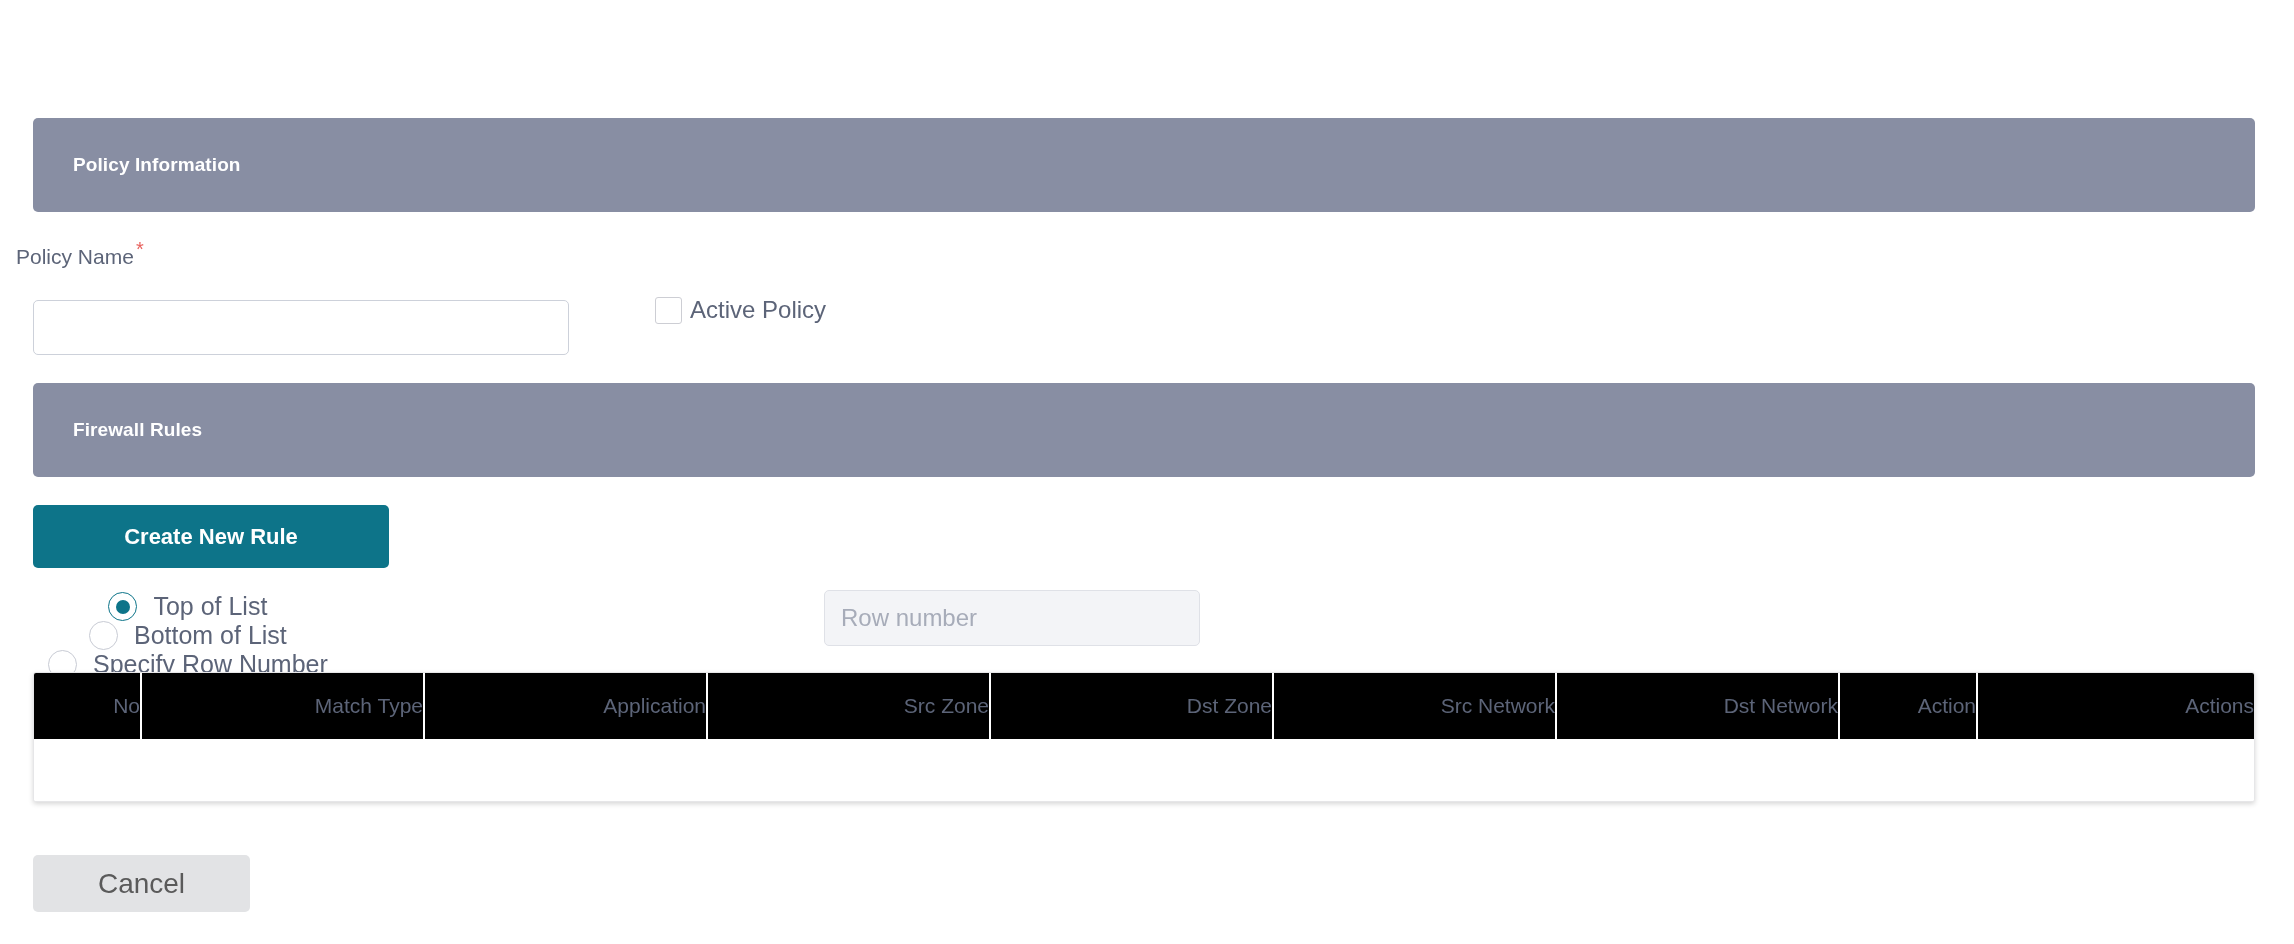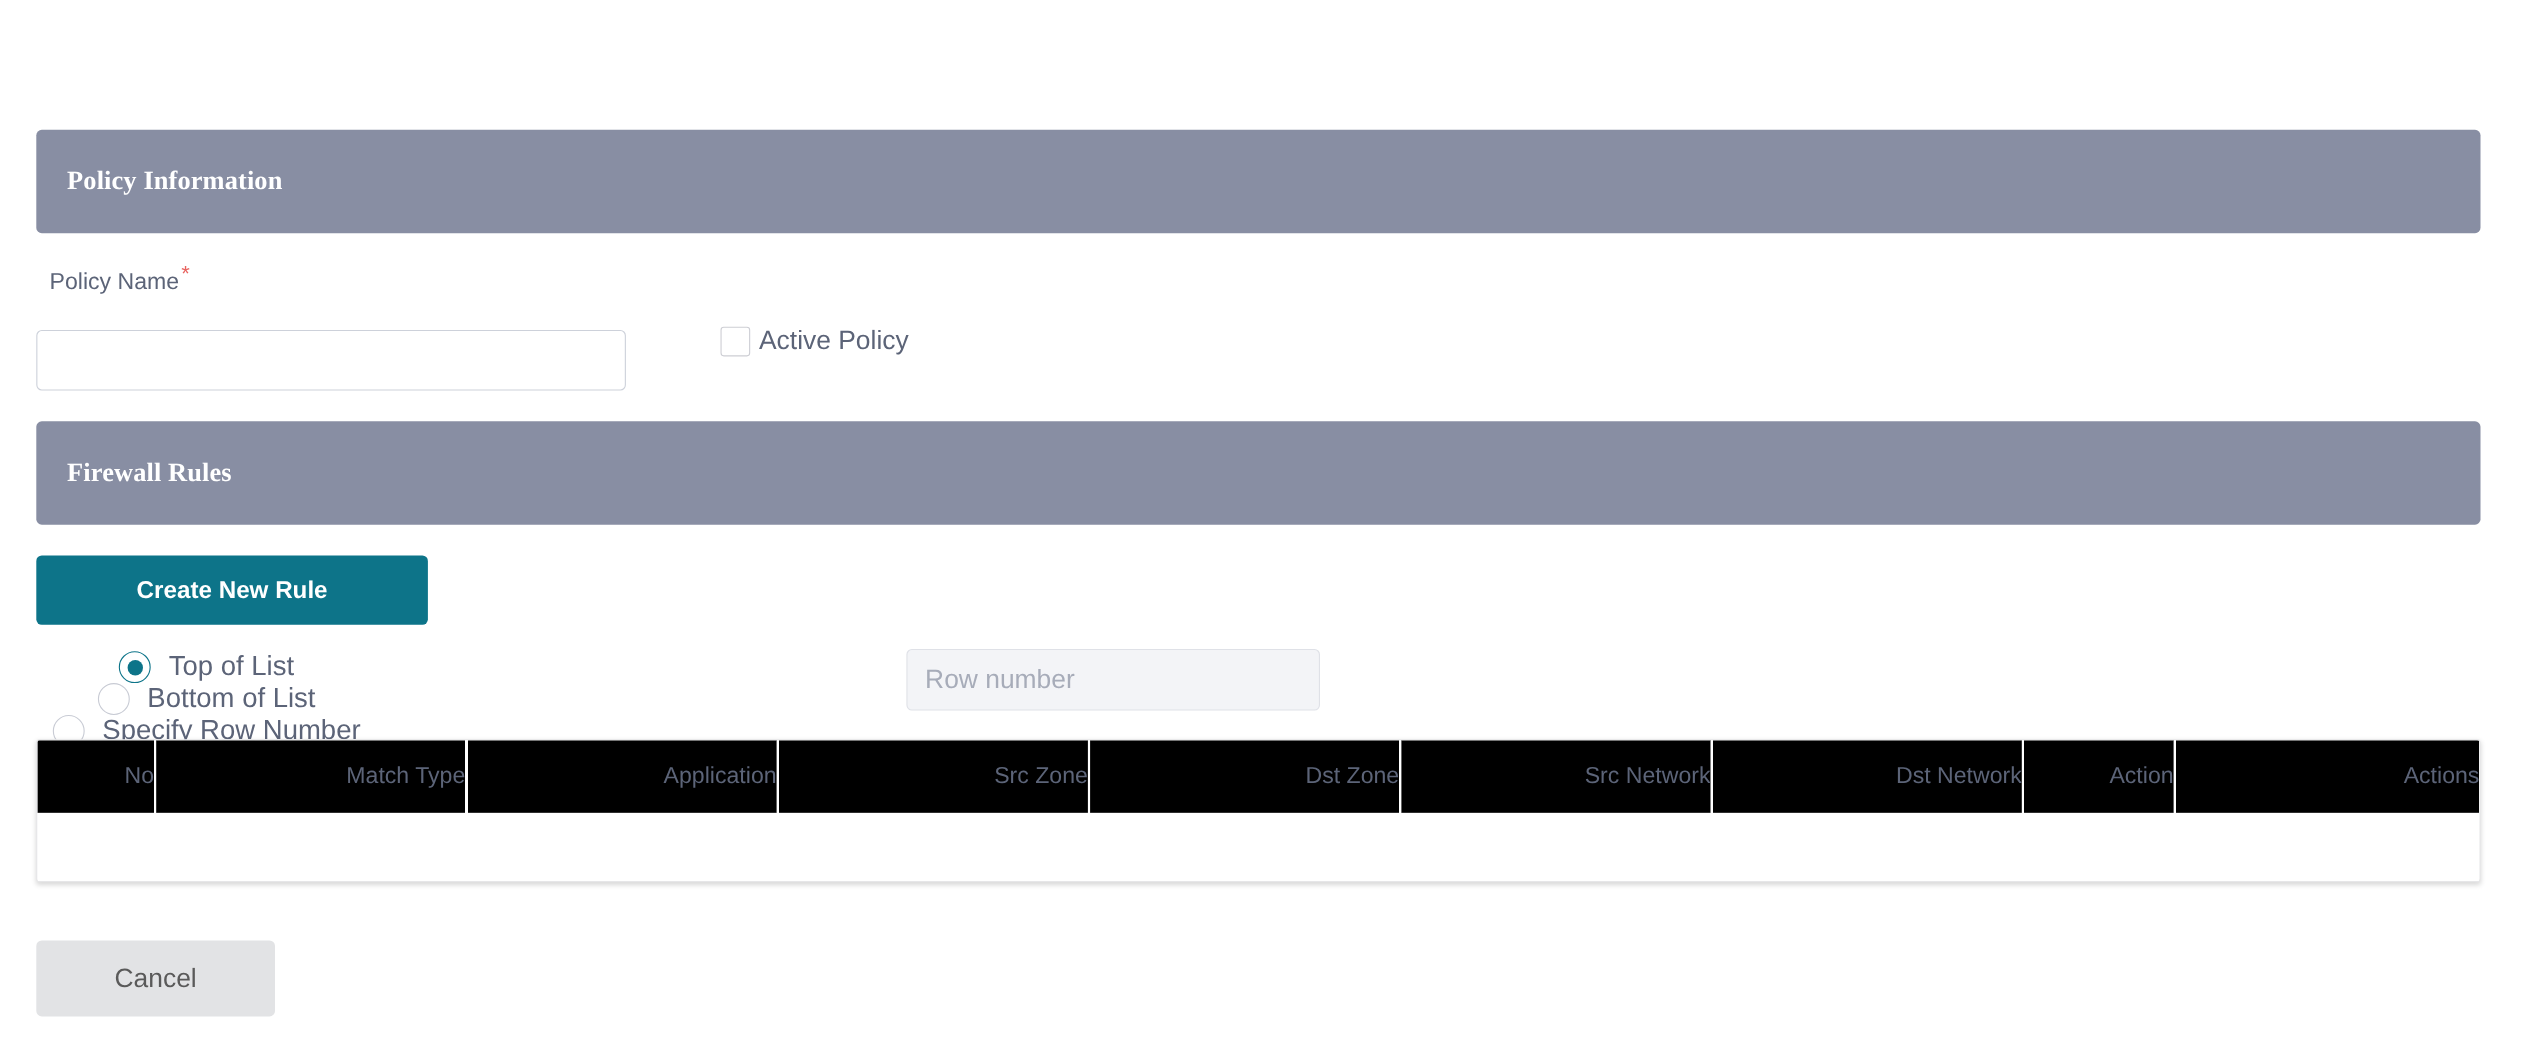--- a/index.html
+++ b/index.html
@@ -39,33 +39,32 @@
     left: 33px;
     width: 2222px;
     height: 94px;
     background: #888ea3;
     border-radius: 5px;
     display: flex;
     align-items: center;
   }
   .section-bar-label {
     color: #ffffff;
-    font-size: 24px;
+    font-size: 19px;
     font-weight: 700;
-    padding-left: 28px;
+    padding-left: 40px;
     letter-spacing: 0.1px;
-    font-family: Liberation Serif, serif;
   }
   #bar-policy-info { top: 118px; }
   #bar-firewall-rules { top: 383px; }
 
   
   .field-label {
     position: absolute;
-    left: 45px;
+    left: 16px;
     top: 245px;
     font-size: 21px;
     color: #5c6478;
     white-space: nowrap;
     text-align: right;
   }
   .req-star {
     color: #e8635f;
     font-size: 20px;
     vertical-align: super;
@@ -237,22 +236,22 @@
     background: #ffffff;
     border: none;
   }
 
   
   #cancel-button {
     position: absolute;
     left: 33px;
     top: 855px;
     width: 217px;
-    height: 69px;
-    font-size: 24px;
+    height: 57px;
+    font-size: 28px;
   }
   #save-button {
     position: absolute;
     left: 259px;
     top: 855px;
     width: 188px;
     height: 62px;
     font-size: 26px;
   }
 </style>

